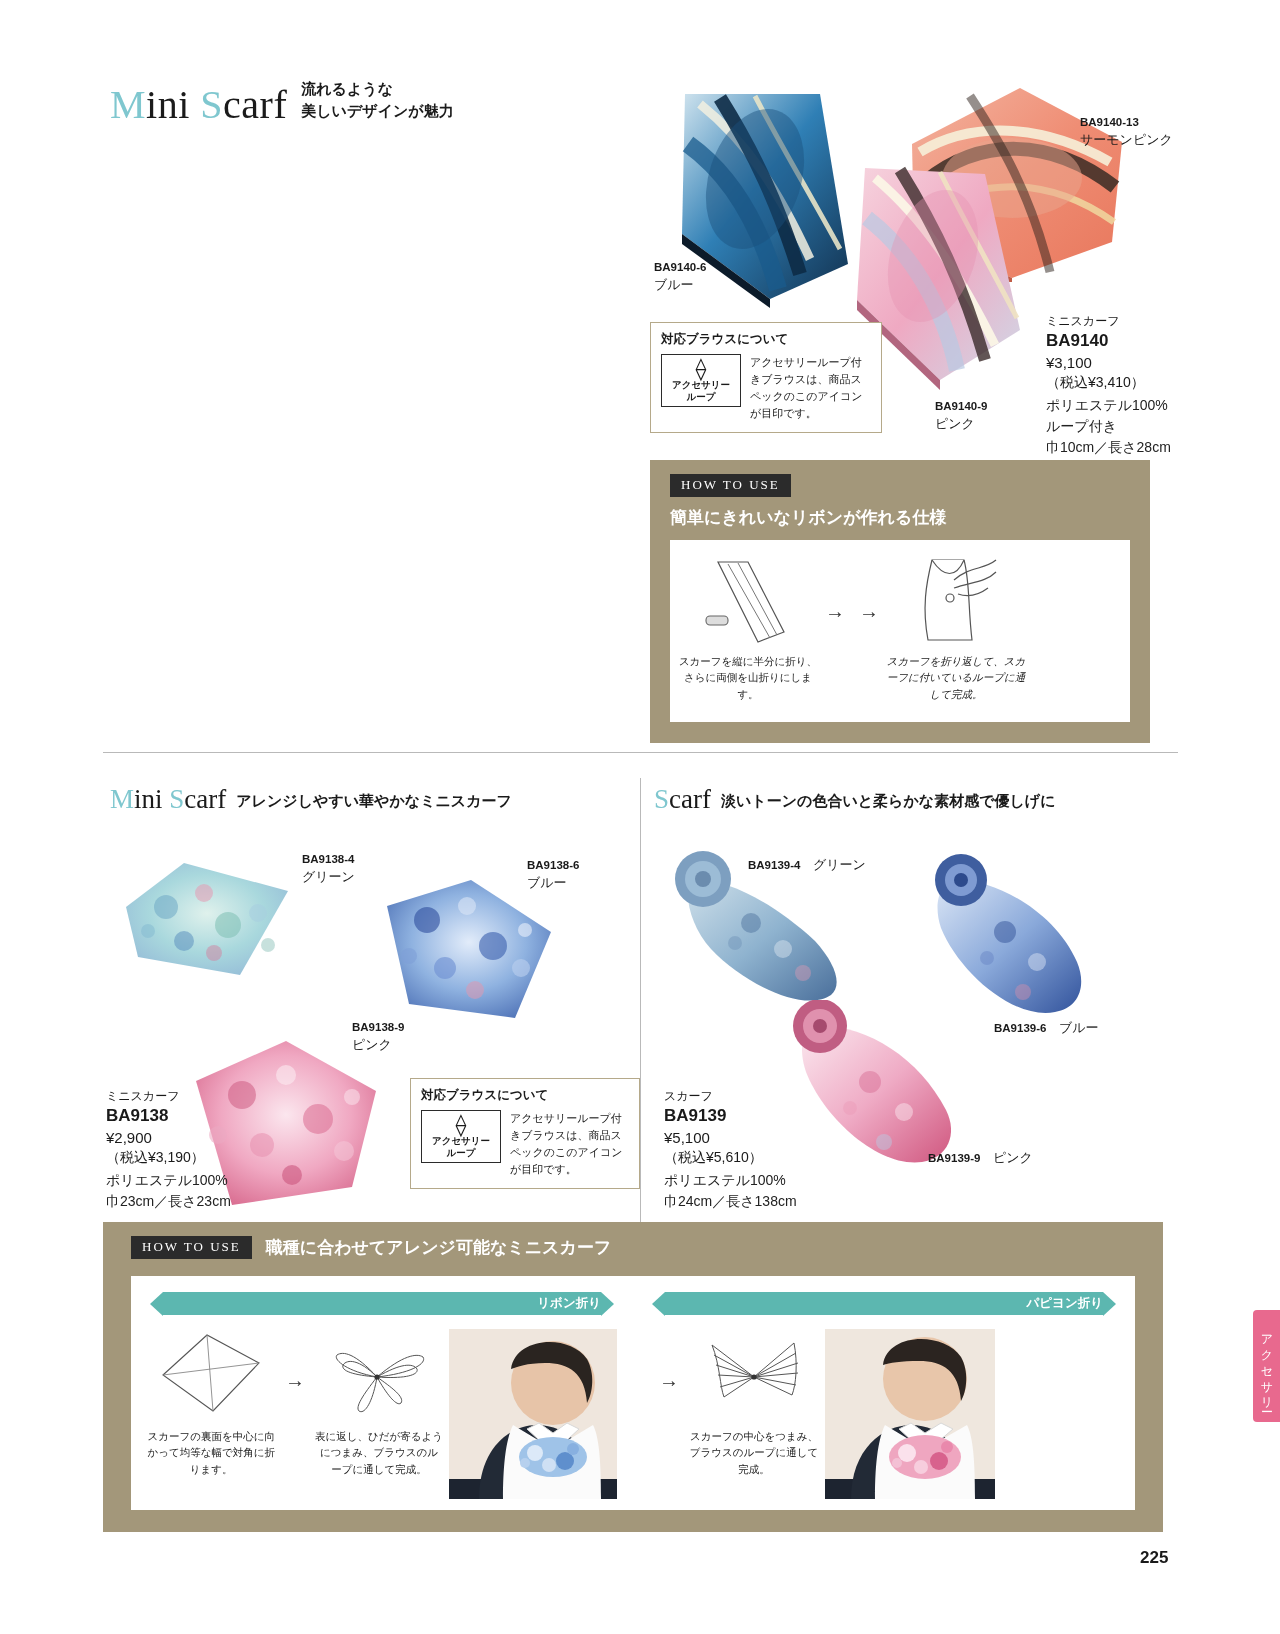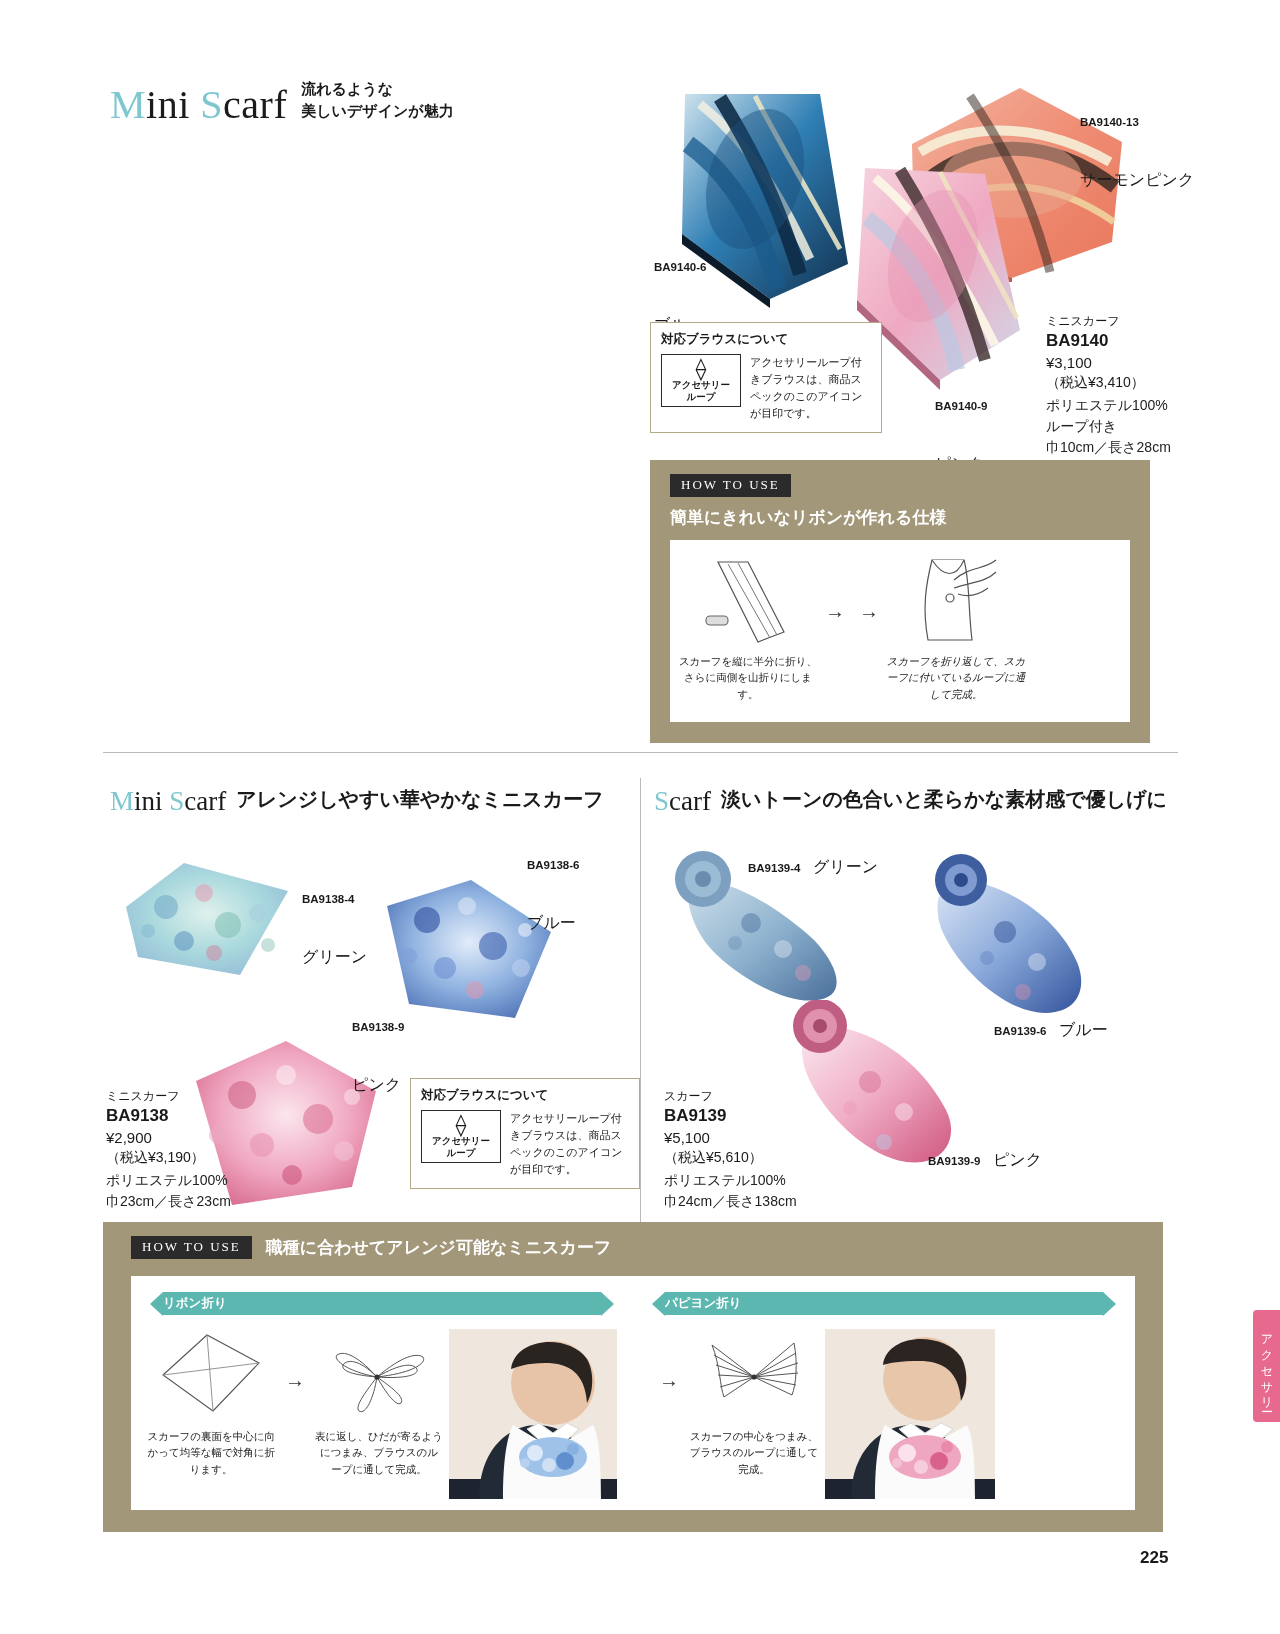--- a/index.html
+++ b/index.html
@@ -10,29 +10,29 @@
   }
   .abs{position:absolute;}
 
   
   .brand-head{display:flex;align-items:flex-end;gap:14px;}
   .brand-title{font-family:"Liberation Serif","DejaVu Serif",serif;font-size:40px;letter-spacing:.5px;color:#1b1b1b;line-height:1;}
   .brand-title .cap{color:#7fc7cf;}
   .brand-sub{font-size:15px;line-height:1.45;color:#1b1b1b;padding-bottom:3px;font-weight:bold;}
   .sec-title{font-family:"Liberation Serif","DejaVu Serif",serif;font-size:27px;line-height:1;}
   .sec-title .cap{color:#7fc7cf;}
-  .sec-sub{font-size:20px;font-weight:bold;padding-bottom:2px;}
+  .sec-sub{font-size:15px;font-weight:bold;padding-bottom:2px;}
 
   
   .hr{border-top:1px solid #b9b9b9;}
   .vr{border-left:1px solid #b9b9b9;}
 
   
   .code{font-size:11.5px;font-weight:bold;line-height:1.45;}
-  .codelite{font-size:16px;line-height:1.45;margin-top:37px;}
+  .codelite{font-size:13px;line-height:1.45;}
 
   
   .pname{font-size:12px;line-height:1.5;}
   .pcode{font-size:17px;font-weight:bold;line-height:1.35;}
   .pprice{font-size:15px;line-height:1.35;}
   .pprice2{font-size:14px;line-height:1.35;}
   .pspec{font-size:14px;line-height:1.5;color:#222;}
 
   
   .loopbox{border:1px solid #b5a98a;background:#fff;padding:8px 10px 10px 10px;}
@@ -45,21 +45,21 @@
 
   
   .howpanel{background:#a3977a;}
   .howtag{display:inline-block;background:#2b2b2b;color:#fff;font-family:"Liberation Serif","DejaVu Serif",serif;
           font-size:13px;letter-spacing:2px;padding:3px 11px 4px;}
   .howhead{color:#fff;font-size:17px;font-weight:bold;}
   .howinner{background:#fff;}
   .stepcap{font-size:10.5px;line-height:1.55;}
   .arrow{font-size:20px;color:#333;}
 
-  .band{background:#5cb7b0;color:#fff;text-align:left;font-size:12.5px;font-weight:bold;padding:3px 0;position:relative;}
+  .band{background:#5cb7b0;color:#fff;text-align:right;font-size:12.5px;font-weight:bold;padding:3px 0;position:relative;}
   .band:before,.band:after{content:"";position:absolute;top:0;border-style:solid;}
   .band:before{left:-13px;border-width:12px 13px 12px 0;border-color:transparent #5cb7b0 transparent transparent;}
   .band:after{right:-13px;border-width:12px 0 12px 13px;border-color:transparent transparent transparent #5cb7b0;}
 
   
   .sidetab{background:#e8698e;color:#fff;writing-mode:vertical-rl;text-orientation:upright;
            font-size:12px;letter-spacing:2px;padding:16px 5px;border-radius:4px 0 0 4px;}
 
   .pageno{font-size:17px;font-weight:bold;}
 
@@ -230,21 +230,21 @@
         <circle cx="86" cy="38" r="9" fill="#e59cb4"></circle>
       <circle cx="110" cy="70" r="13" fill="#7fc0b4"></circle>
         <circle cx="66" cy="86" r="10" fill="#5f93c0"></circle>
       <circle cx="140" cy="58" r="9" fill="#a8cfe0"></circle>
         <circle cx="96" cy="98" r="8" fill="#cf8ba6"></circle>
       <circle cx="30" cy="76" r="7" fill="#86bcd2"></circle>
         <circle cx="150" cy="90" r="7" fill="#9bc9c2"></circle>
     </g>
   </svg>
 </div>
-<div class="abs" style="left:302px;top:891px;">
+<div class="abs" style="left:302px;top:851px;">
   <div class="code">BA9138-4</div>
   <div class="codelite">グリーン</div>
 </div>
 
 <div class="art" style="left:375px;top:872px;width:185px;height:160px;">
   <svg width="185" height="160" viewBox="0 0 185 160">
     <defs>
       <radialGradient id="g6" cx="50%" cy="45%" r="70%">
         <stop offset="0" stop-color="#e2ecfa"></stop>
           <stop offset="0.5" stop-color="#8fb2e0"></stop>

